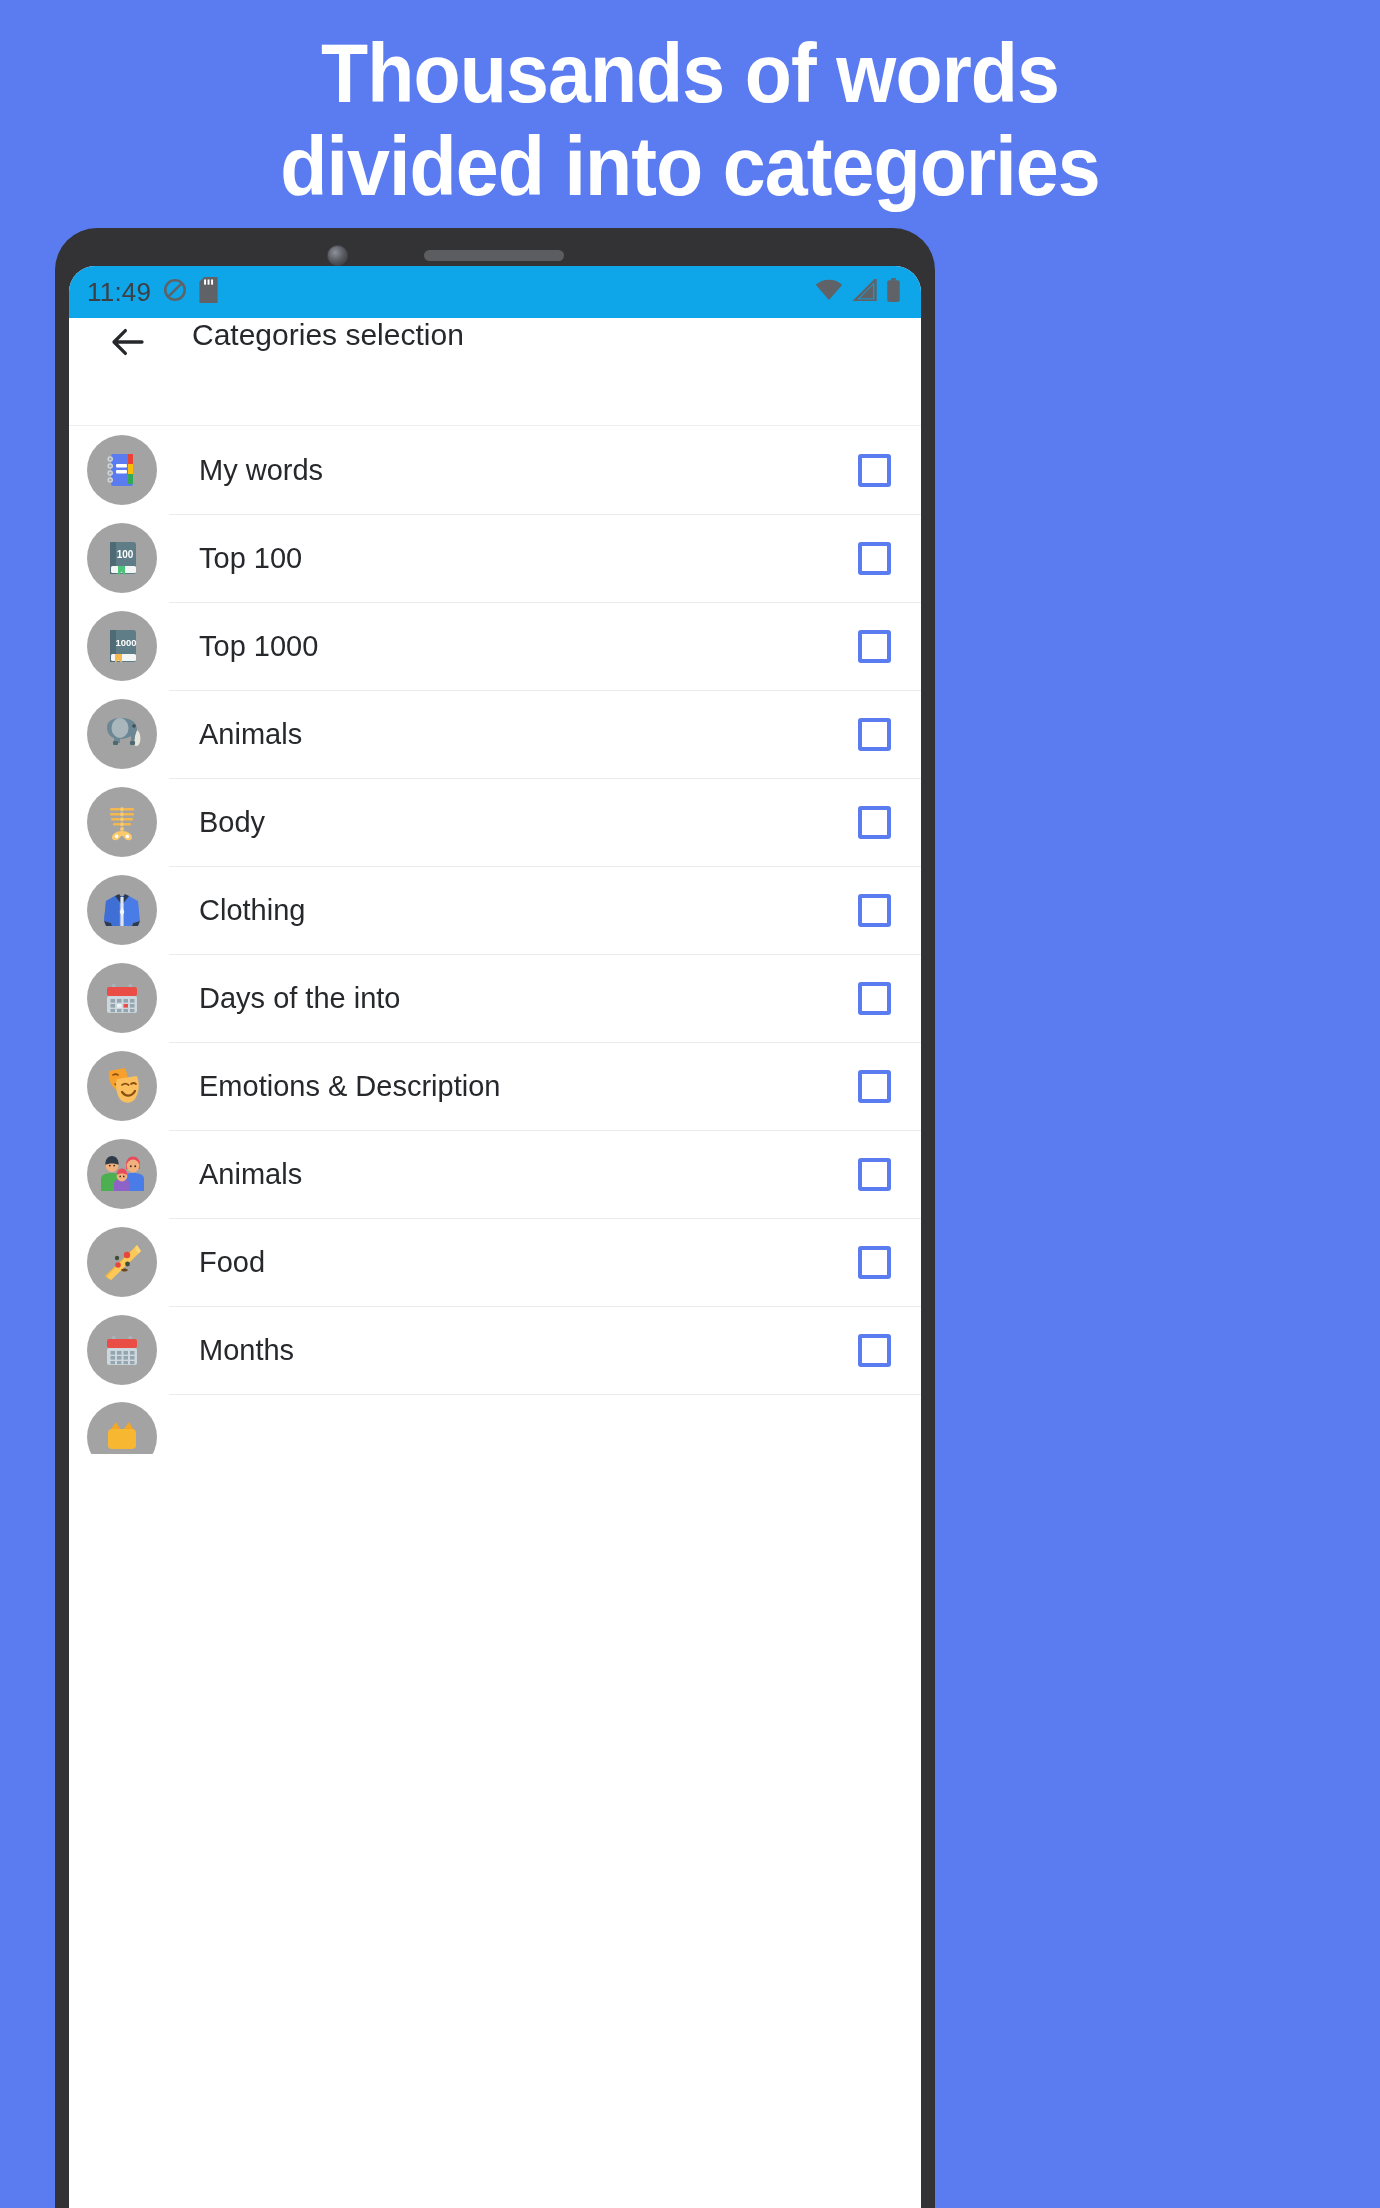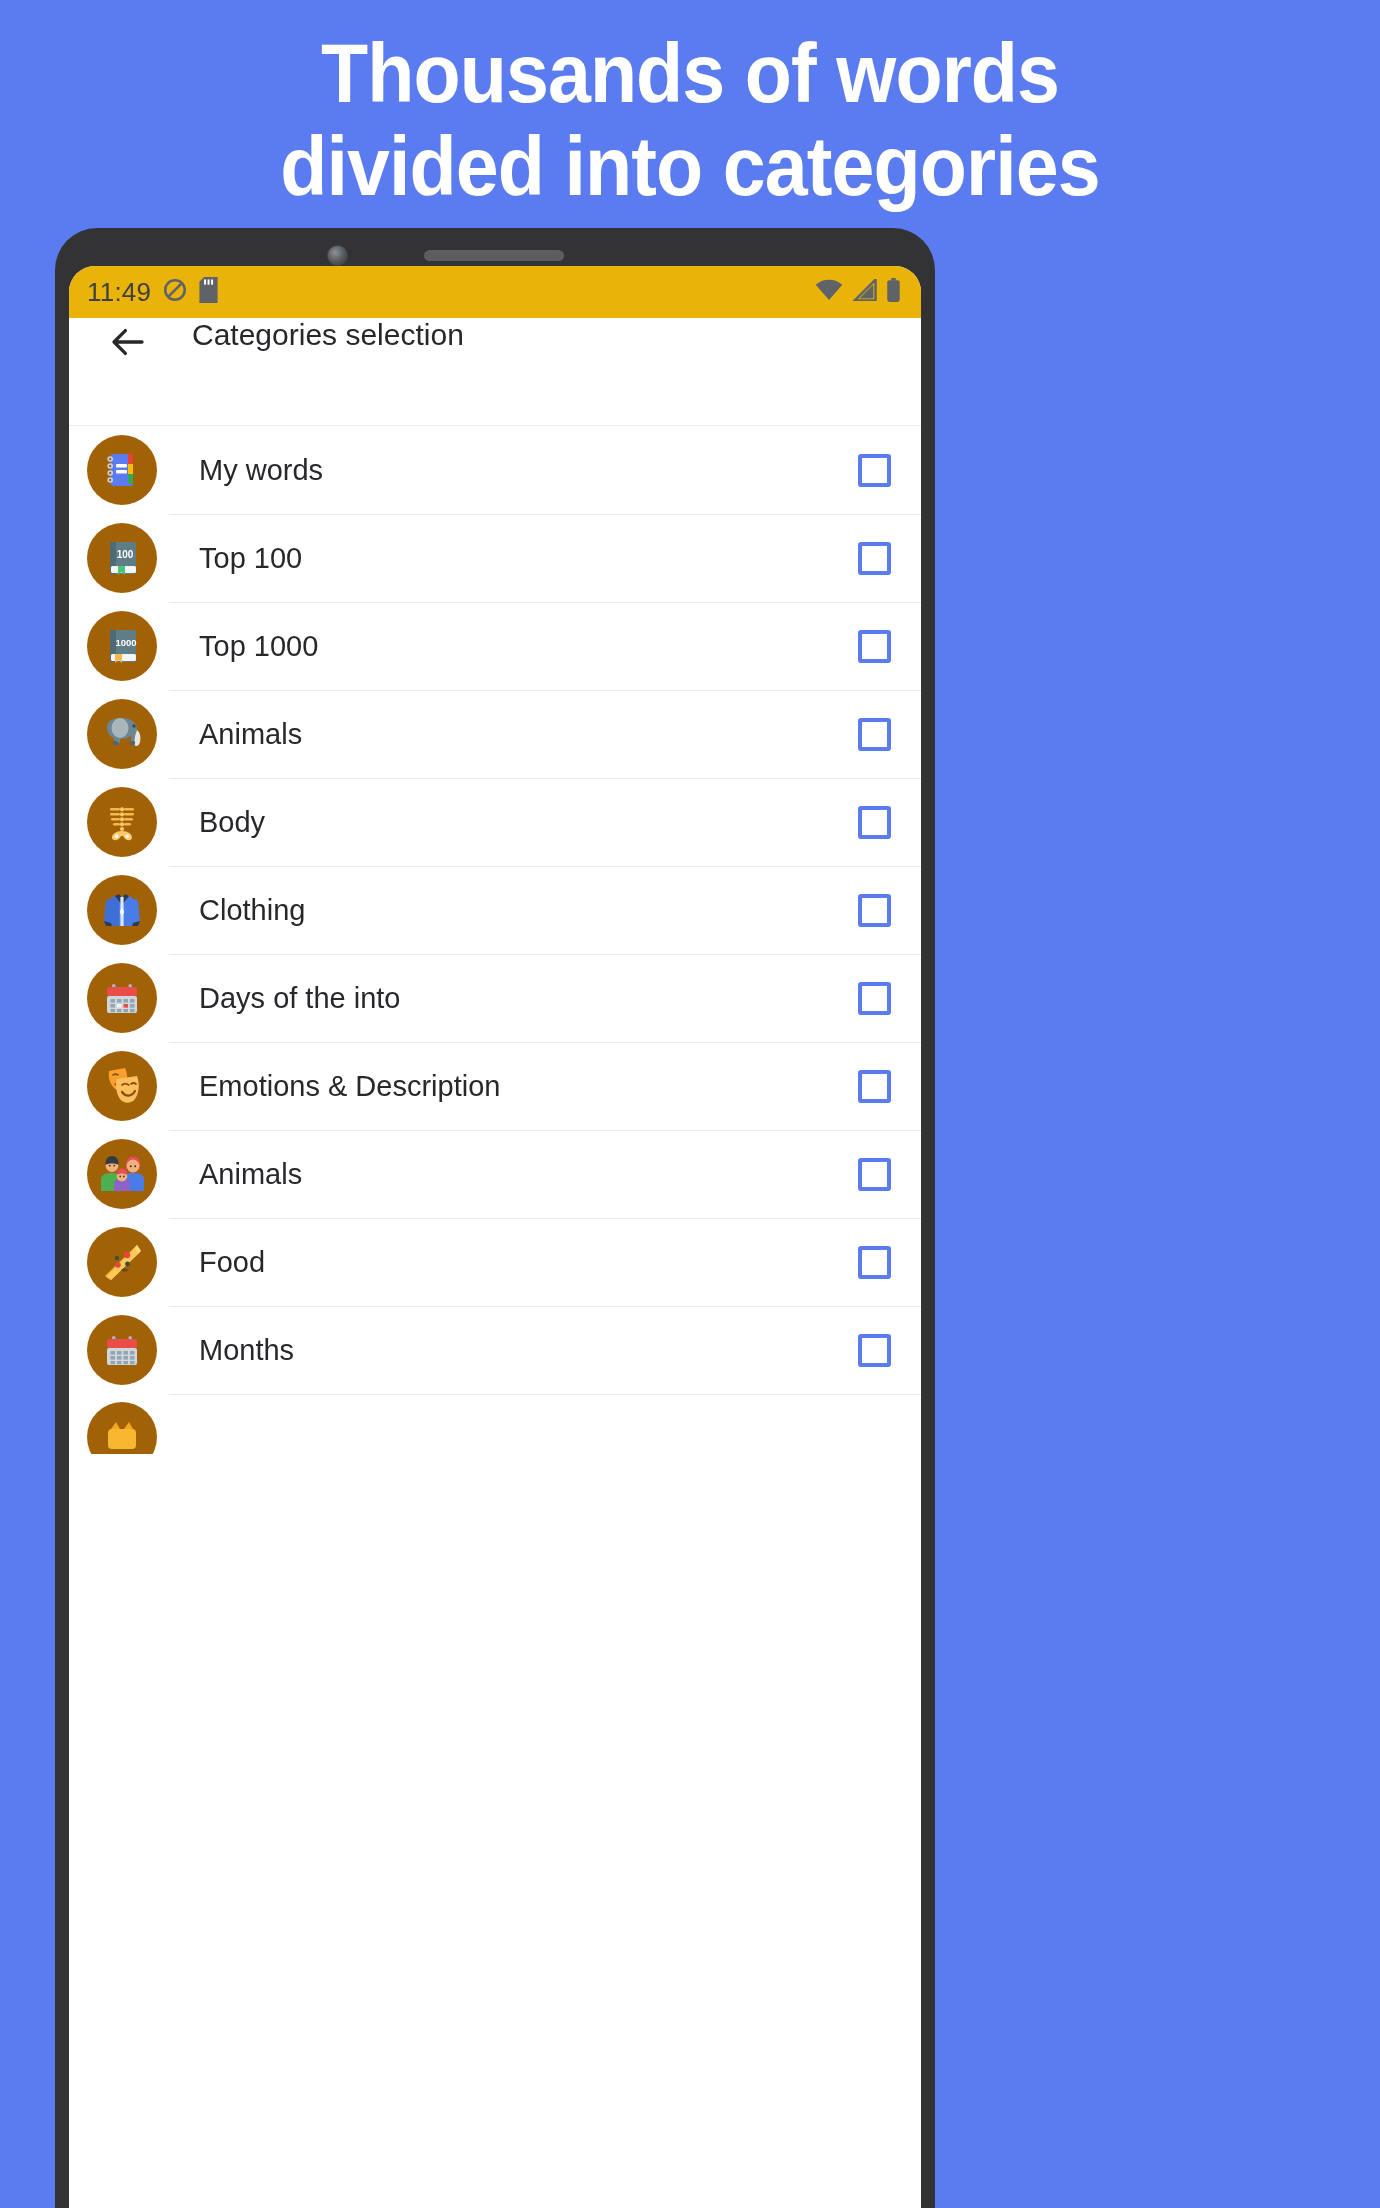--- a/index.html
+++ b/index.html
@@ -92,21 +92,21 @@
     background: #ffffff;
     border-radius: 26px 26px 0 0;
     overflow: hidden;
   }
 
   
   .statusbar {
     position: relative;
     height: 52px;
     width: 100%;
-    background: #eab308;
+    background: #0ea5e9;
     display: flex;
     align-items: center;
     padding: 0 20px 0 18px;
   }
   .sb-left { display: flex; align-items: center; gap: 11px; }
   .sb-time {
     font-size: 26px;
     color: #3c4043;
     font-family: "Liberation Sans", sans-serif;
     letter-spacing: 0.2px;
@@ -159,21 +159,21 @@
     left: 100px;
     right: 0;
     top: 0;
     height: 1px;
     background: #ececec;
   }
   .row-icon {
     width: 70px; height: 70px;
     min-width: 70px;
     border-radius: 50%;
-    background: #a16207;
+    background: #a3a3a3;
     display: flex;
     align-items: center;
     justify-content: center;
     overflow: hidden;
   }
   .row-label {
     margin-left: 42px;
     font-size: 29px;
     color: #26282b;
     font-family: "Liberation Sans", sans-serif;

